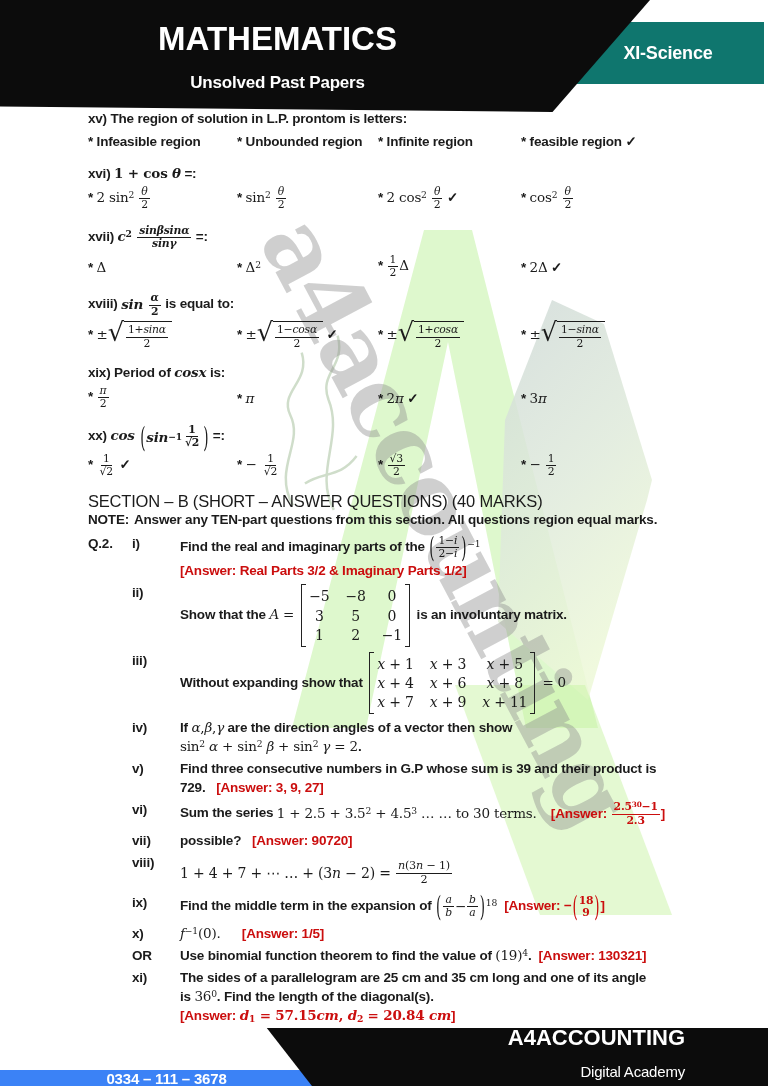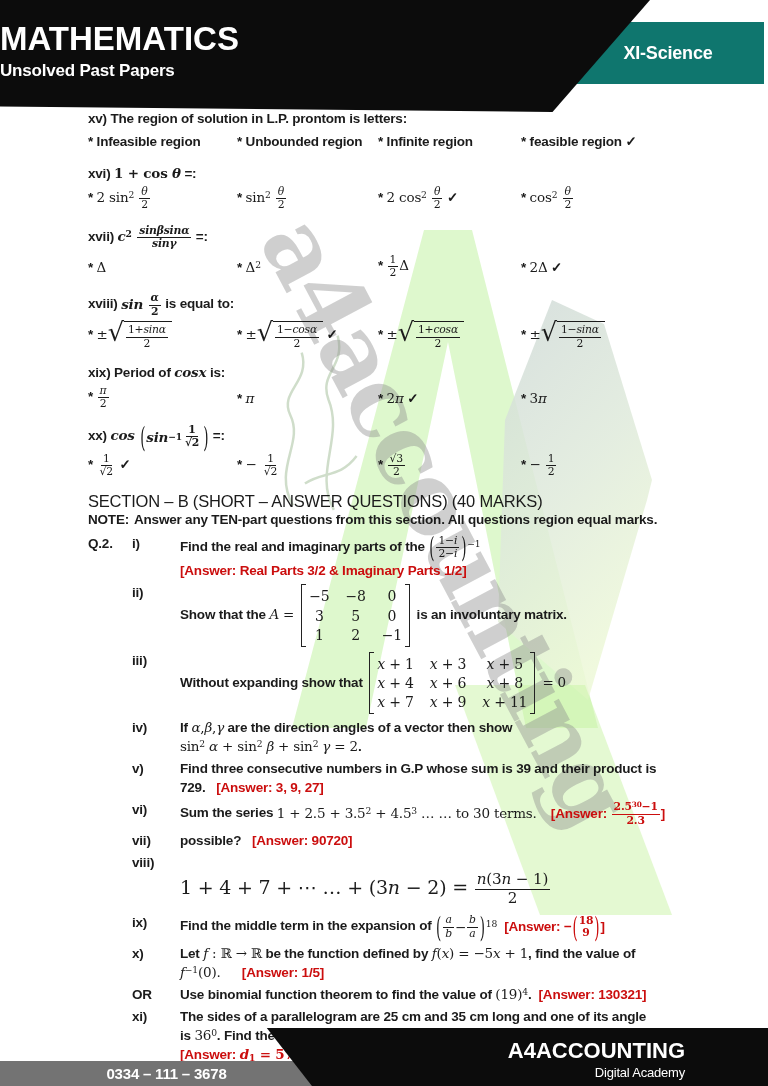--- a/index.html
+++ b/index.html
@@ -7,53 +7,53 @@
     width:768px;height:1086px;position:relative;background:#ffffff;
     font-family:"Liberation Sans",sans-serif;color:#1b1b1b;overflow:hidden;
     letter-spacing:-0.2px;
   }
   
   .hdr-black{position:absolute;top:0;left:0;width:650px;height:112px;background:#0c0c0c;
     clip-path:polygon(0 0,100% 0,85% 100%,0 95%);z-index:3}
   .hdr-red{position:absolute;top:22px;left:500px;width:264px;height:62px;background:#0f766e;z-index:2;
     display:flex;align-items:center;justify-content:center;padding-left:72px;box-sizing:border-box}
   .hdr-red span{color:#fff;font-weight:700;font-size:18px}
-  .hdr-text{position:absolute;top:22px;left:0;width:555px;text-align:left;z-index:4;color:#fff}
+  .hdr-text{position:absolute;top:22px;left:0;width:555px;text-align:center;z-index:4;color:#fff}
   .hdr-title{font-size:33px;font-weight:700;line-height:1.05;letter-spacing:0}
-  .hdr-sub{font-size:17px;font-weight:700;margin-top:4px}
+  .hdr-sub{font-size:17px;font-weight:700;margin-top:16px}
   
   .ftr-black{position:absolute;left:255px;right:0;bottom:0;height:58px;background:#0c0c0c;
     clip-path:polygon(2.3% 0,100% 0,100% 100%,11.1% 100%);z-index:3}
-  .ftr-red{position:absolute;left:0;bottom:0;width:345px;height:25px;background:#737373;z-index:2;
+  .ftr-red{position:absolute;left:0;bottom:0;width:345px;height:16px;background:#3b82f6;z-index:2;
     display:flex;align-items:center;justify-content:center;padding-right:12px;box-sizing:border-box}
   .ftr-red span{color:#fff;font-weight:700;font-size:15px}
   .ftr-text{position:absolute;right:83px;bottom:6px;text-align:right;color:#fff;z-index:4}
   .ftr-brand{font-size:22px;font-weight:700;letter-spacing:0}
-  .ftr-tag{font-size:13px;margin-top:1px}
+  .ftr-tag{font-size:15px;margin-top:12px}
   
   .wm{position:absolute;inset:0;z-index:1;pointer-events:none}
   .wm-text{position:absolute;left:338px;top:198px;transform:rotate(62deg);transform-origin:left top;
     font-family:"DejaVu Serif",serif;font-weight:700;font-size:96px;letter-spacing:-5px;
     color:#8f8f8f;opacity:.42;white-space:nowrap}
   
   #content{position:absolute;top:110px;left:88px;width:618px;z-index:2;font-size:13.5px;font-weight:600}
   .qlabel{line-height:18px;margin-bottom:3px}
   .opts{display:grid;grid-template-columns:149px 141px 143px 1fr;align-items:center;min-height:20px}
   .mcq-block{margin-bottom:13px}
   .sec-heading{font-weight:400;font-size:16.5px;margin-top:4px}
   .note-row{display:flex;margin-top:0;line-height:17px}
   .note-label{width:46px;font-weight:700;flex:none}
   .note-text{flex:1}
   #q2{margin-top:7px}
   .q2row{display:flex;margin-bottom:3px}
   .qno{width:44px;font-weight:700;flex:none;line-height:17px}
   .rn{width:48px;flex:none;line-height:17px}
   .qtext{width:526px;flex:none}
   .qline{line-height:17px;margin-bottom:2px}
-  .qline.formula{font-size:19px;margin:17px 0 4px;line-height:22px}
+  .qline.formula{font-size:14px;margin:6px 0 4px;line-height:22px}
   
   .math{font-family:"DejaVu Serif",serif;font-weight:400}
   .math b{font-weight:700}
   .v{font-style:italic}
   sup{font-size:.68em;vertical-align:.45em;line-height:0}
   sub{font-size:.68em;vertical-align:-.25em;line-height:0}
   .frac{display:inline-flex;flex-direction:column;align-items:center;vertical-align:middle;
     line-height:1.15;font-size:.8em;padding:0 1px;text-align:center}
   .frac>.num{border-bottom:1.2px solid currentColor;padding:0 2px}
   .frac>.den{padding:0 2px}
@@ -357,21 +357,20 @@
                         </span>
                       </span>
                       <span class="pr">)</span>
                     </span></b></span>]</span></div>
           </div>
         </div>
         <div class="q2row">
           <div class="qno"></div>
           <div class="rn">x)</div>
           <div class="qtext">
-            <div class="qline">Let <span class="math"><span class="v">f</span> : ℝ → ℝ</span> be the function defined by <span class="math"><span class="v">f</span>(<span class="v">x</span>) = −5<span class="v">x</span> + 1</span>, find the value of</div>
             <div class="qline"><span class="math"><span class="v">f</span><sup>−1</sup>(0).</span>&nbsp;&nbsp;&nbsp;&nbsp;&nbsp;&nbsp;<span class="ans">[Answer: 1/5]</span></div>
           </div>
         </div>
         <div class="q2row">
           <div class="qno"></div>
           <div class="rn">OR</div>
           <div class="qtext">
             <div class="qline">Use binomial function theorem to find the value of <span class="math">(19)<sup>4</sup></span>.&nbsp;&nbsp;<span class="ans">[Answer: 130321]</span></div>
           </div>
         </div>

